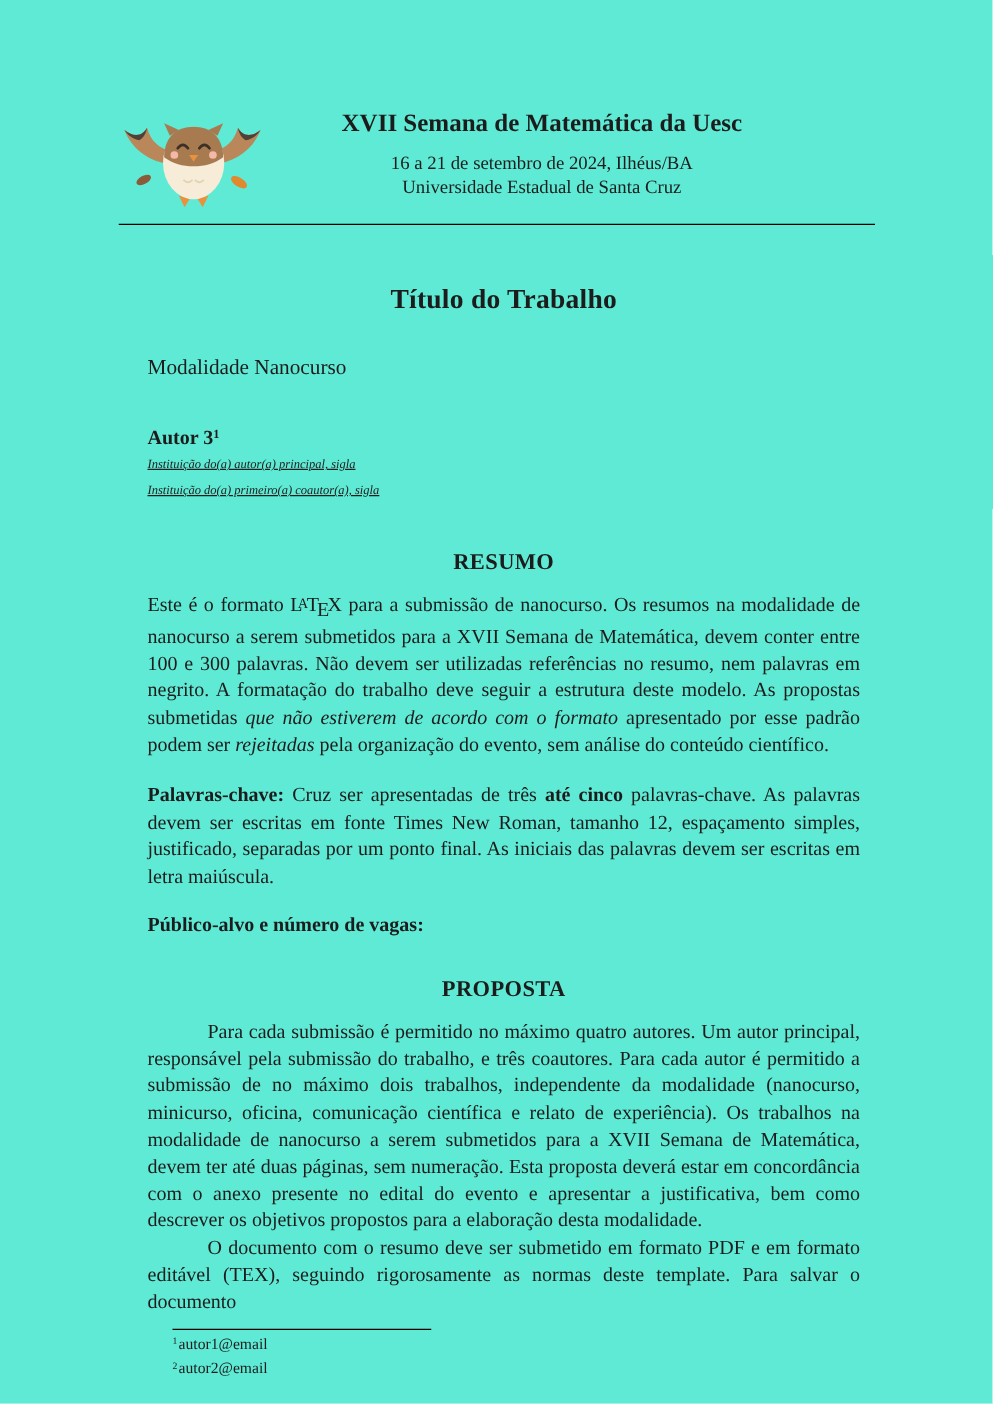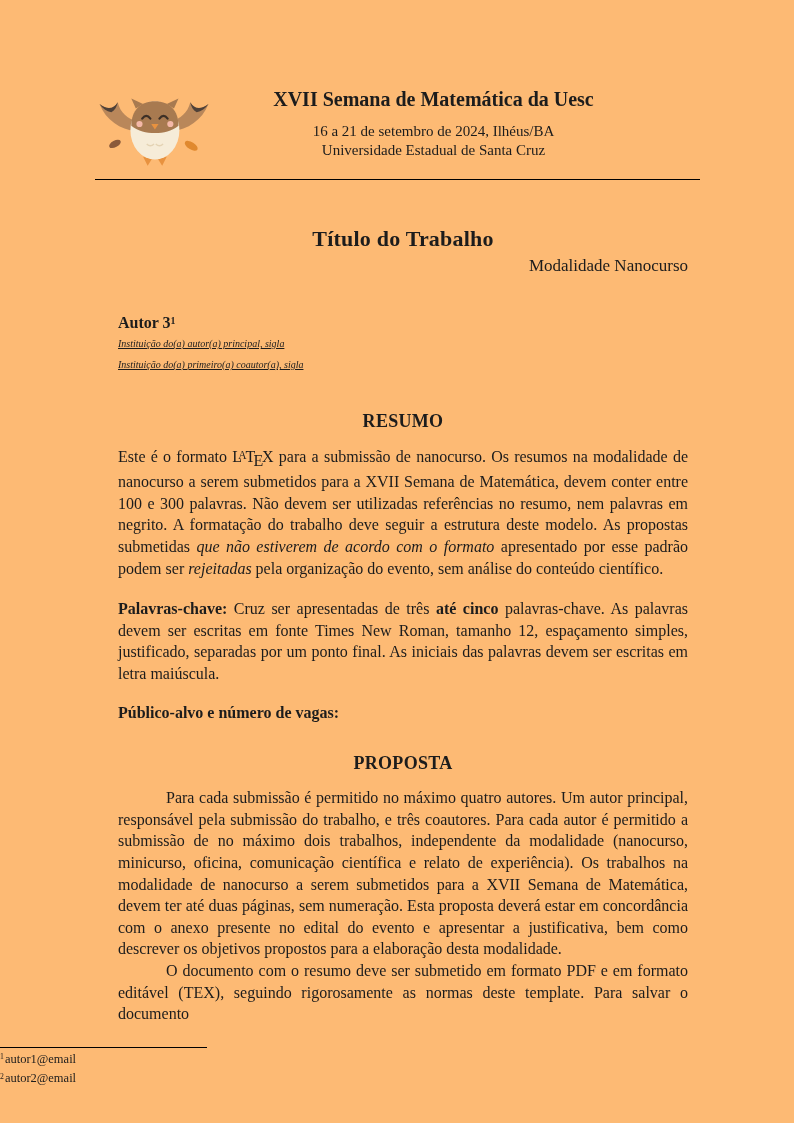--- a/index.html
+++ b/index.html
@@ -1,54 +1,54 @@
 <!DOCTYPE html>
 <html lang="pt"><head>
 <meta charset="utf-8">
 <style>
   * { margin: 0; padding: 0; box-sizing: border-box; }
   html, body { background: #ffffff; }
   .page {
     width: 794px; height: 1123px;
-    background: #fdba74; color: #1c1c1c;
+    background: #5eead4; color: #1c1c1c;
     font-family: "Liberation Serif", "DejaVu Serif", serif;
     position: relative; overflow: hidden;
     margin: 0 auto;
   }
   
   .doc-header { display: flex; align-items: center; padding: 78px 94px 0 95px; }
   .logo { width: 118px; height: 92px; flex: 0 0 auto; }
   .header-text { flex: 1; text-align: center; margin-right: 46px; }
   .event-title { font-size: 20px; font-weight: bold; margin-bottom: 11px; }
   .event-sub { font-size: 15px; line-height: 19px; }
   .header-rule { border: none; border-top: 1.6px solid #000; margin: 9px 94px 0 95px; }
   
   .doc-title { font-size: 22px; font-weight: bold; text-align: center; margin-top: 46px; letter-spacing: .2px; }
-  .doc-subtitle { font-size: 17px; text-align: right; margin-top: 4px; }
+  .doc-subtitle { font-size: 17px; text-align: left; margin-top: 32px; }
   
   .doc-body { padding: 0 106px 0 118px; }
   .authors { margin-top: 36px; }
   .author-name { font-size: 16px; line-height: 21px; }
   .author-name.first { font-weight: bold; }
   .affiliation { font-style: italic; font-size: 10px; line-height: 21px; text-decoration: underline; }
   .section-heading { font-size: 18px; font-weight: bold; text-align: center; margin-top: 36px; letter-spacing: .3px; }
   .section-heading.proposta { margin-top: 30px; }
   .para { font-size: 16px; line-height: 21.6px; text-align: justify; margin-top: 13px; }
   .para.keywords { margin-top: 19px; }
   .para.publico { margin-top: 17px; font-weight: bold; }
   .para.indent { text-indent: 48px; margin-top: 0; }
   .para.indent.first-proposta { margin-top: 13px; }
   
   .i { font-style: italic; }
   .b { font-weight: bold; }
   .latex-a { font-size: 0.72em; vertical-align: 0.27em; margin-left: -0.33em; margin-right: -0.1em; }
   .latex-e { vertical-align: -0.22em; margin-left: -0.1em; margin-right: -0.08em; }
   sup, .sup { font-size: 0.62em; vertical-align: 0.45em; line-height: 0; }
   
-  .footnotes { margin-top: 22px; }
+  .footnotes { margin-top: 10px; padding-left: 138px; }
   .footnote-rule { border: none; border-top: 1px solid #000; width: 207px; margin: 0; }
   .footnote { font-size: 12.5px; line-height: 16.5px; margin-top: 3px; }
   .footnote sup { margin-right: 1px; }
 </style>
 </head>
 <body>
 
 <div class="page">
 
   <header class="doc-header">

